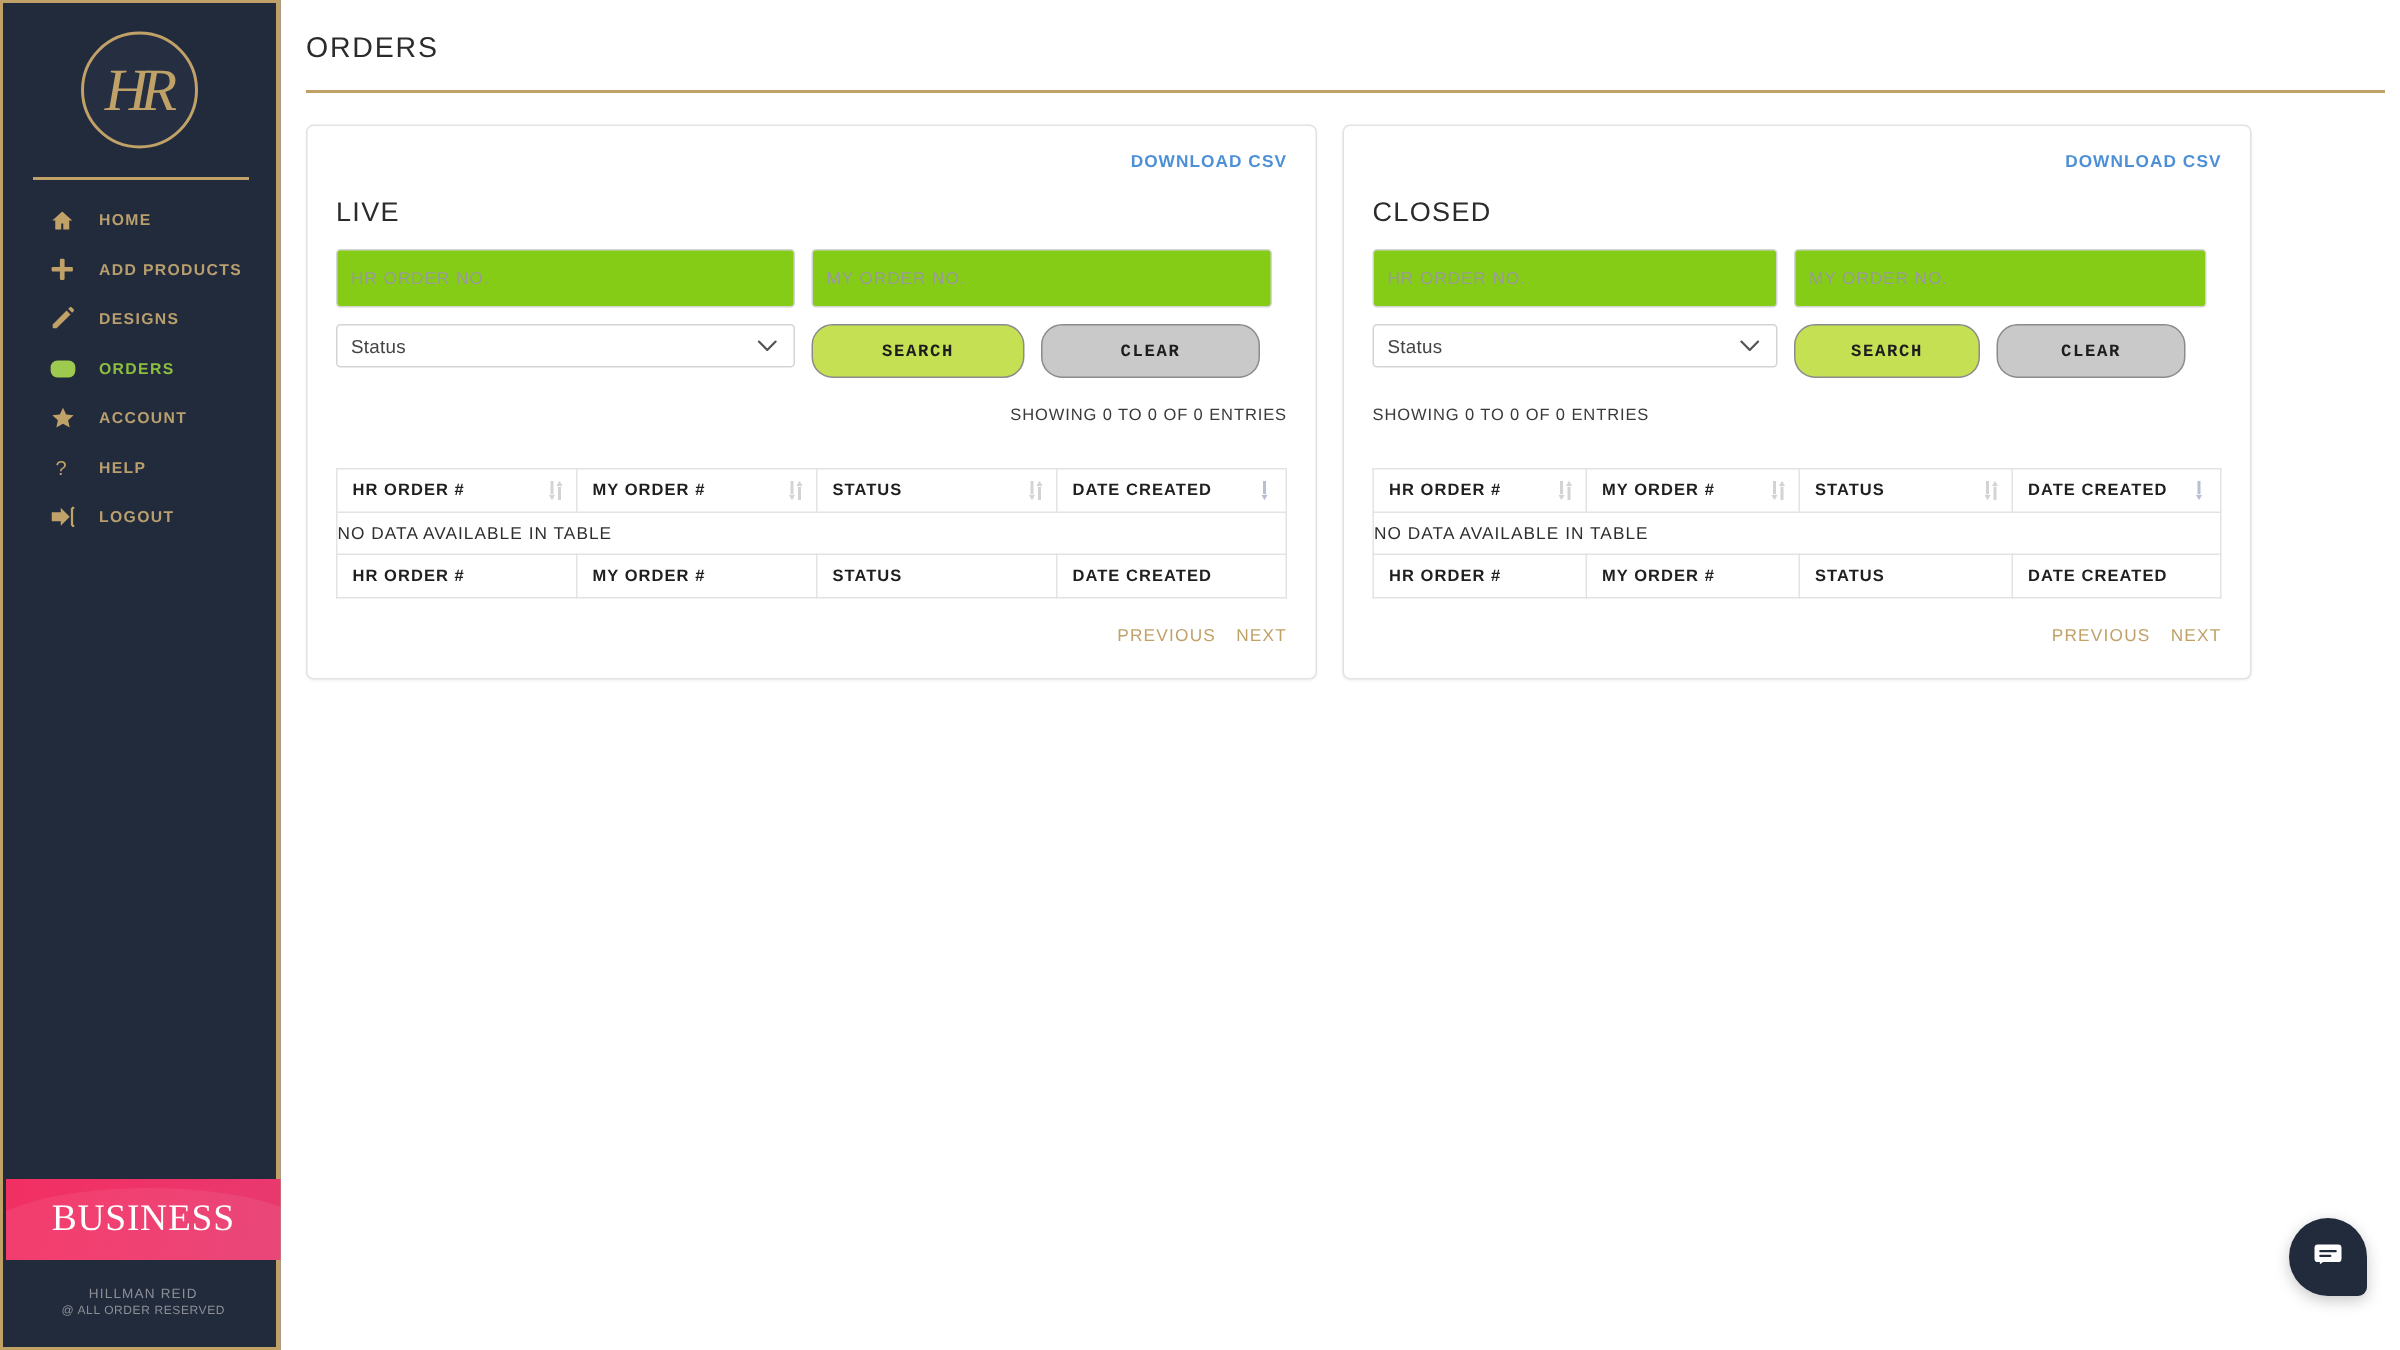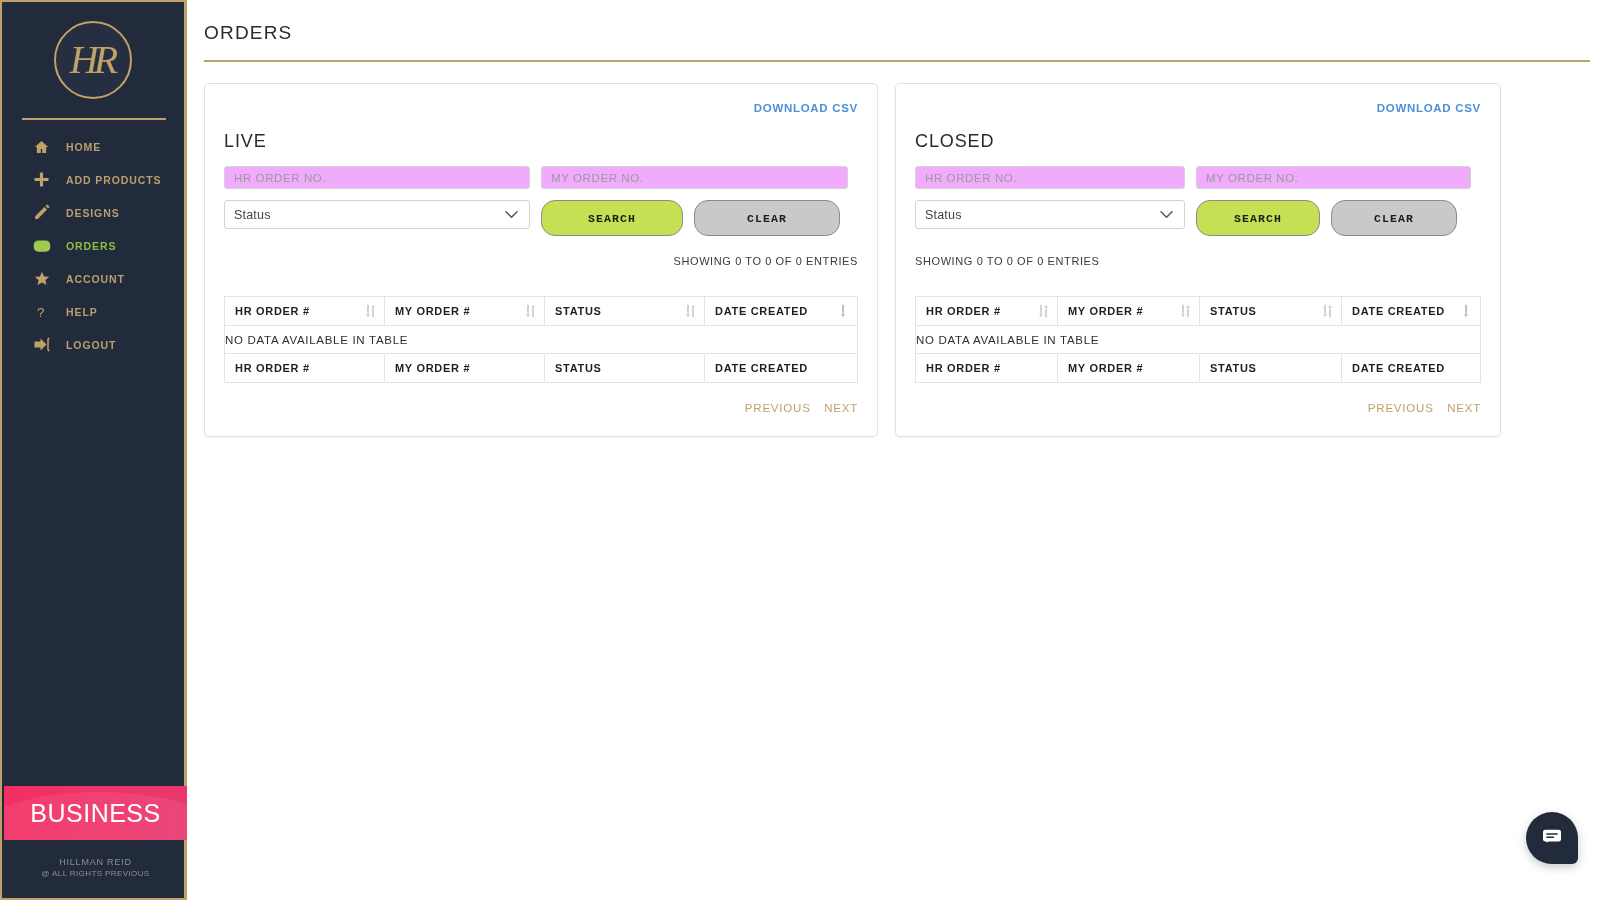--- a/index.html
+++ b/index.html
@@ -116,20 +116,21 @@
     position: absolute;
     left: 2px;
     bottom: 58px;
     width: 183px;
     height: 54px;
     background: linear-gradient(100deg, #f22f63 0%, #ef3368 45%, #e8396f 100%);
     display: flex;
     align-items: center;
     justify-content: center;
     overflow: hidden;
+    font-family: Liberation Serif, serif;
   }
   .promo-banner::before {
     content: "";
     position: absolute;
     left: -20px; top: 6px;
     width: 230px; height: 70px;
     border-radius: 50%;
     background: rgba(255,255,255,0.07);
   }
   .promo-text {
@@ -216,24 +217,24 @@
     text-transform: uppercase;
   }
 
   .filter-row {
     display: flex;
     gap: 11px;
     margin-bottom: 11px;
   }
 
   .txt-input {
-    height: 23px;
+    height: 39px;
     border: 1px solid #d4d4d4;
     border-radius: 3px;
-    background: #f0abfc;
+    background: #84cc16;
     padding: 0 9px;
     font-family: "Liberation Sans", sans-serif;
     font-size: 11.5px;
     letter-spacing: 0.6px;
     color: #4a4a4a;
     outline: none;
   }
   .txt-input::placeholder {
     color: #9a9a9a;
     text-transform: uppercase;
@@ -459,21 +460,21 @@
       </a>
 
     </div>
 
     <div class="promo-banner">
       <span class="promo-text">BUSINESS</span>
     </div>
 
     <div class="copyright">
       <div class="copy-line1">HILLMAN REID</div>
-      <div class="copy-line2">@ ALL RIGHTS PREVIOUS</div>
+      <div class="copy-line2">@ ALL ORDER RESERVED</div>
     </div>
   </nav>
 
   <div class="main">
 
     <div class="page-header">
       <div class="page-title">ORDERS</div>
     </div>
     <div class="title-rule"></div>
 

